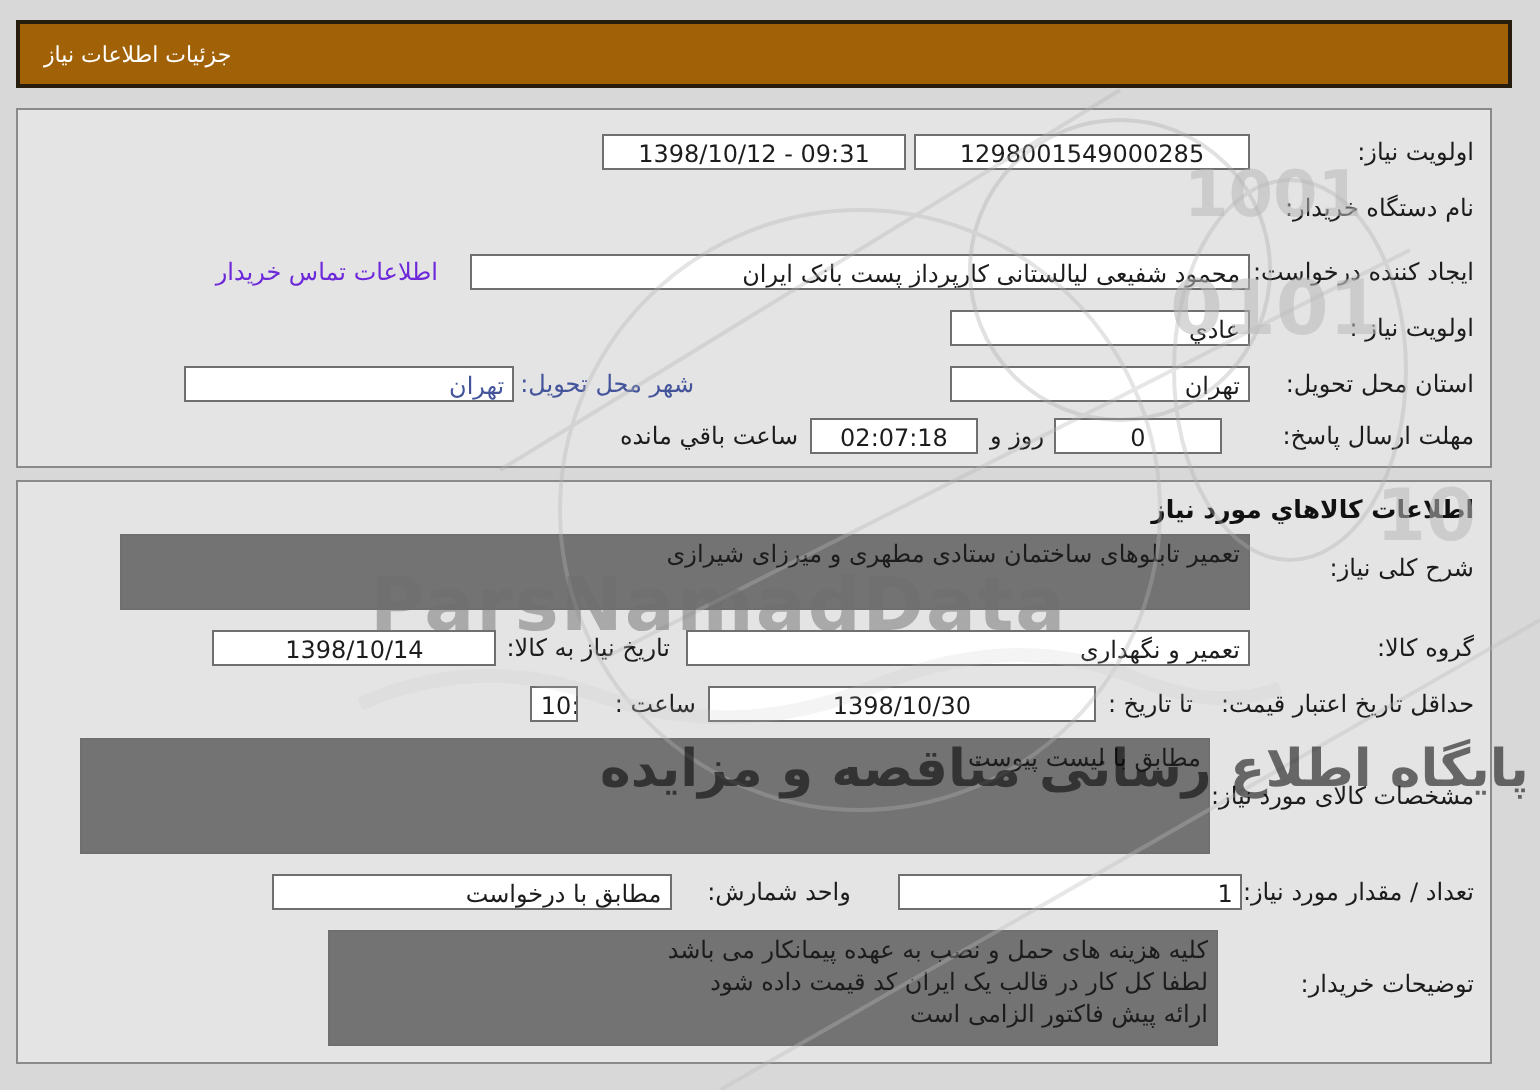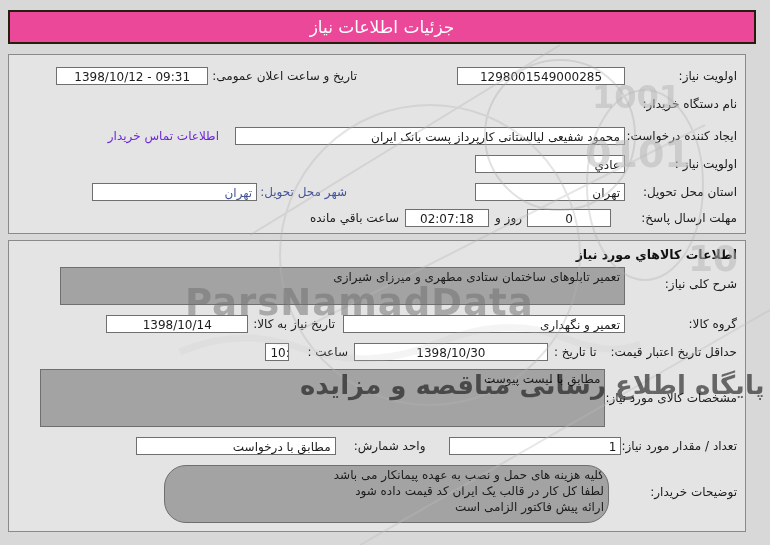--- a/index.html
+++ b/index.html
@@ -1,30 +1,30 @@
 <!DOCTYPE html>
 <html lang="fa"><head>
 <meta charset="utf-8">
 <style>
   html,body{margin:0;padding:0;background:#d8d8d8;}
   .stage{position:relative;width:770px;height:545px;background:#d8d8d8;overflow:hidden;
          font-family:"DejaVu Sans",sans-serif;font-size:12px;color:#1c1c1c;}
-  .titlebar{position:absolute;top:10px;left:8px;right:14px;height:30px;background:#ec4899;
+  .titlebar{position:absolute;top:10px;left:8px;right:14px;height:30px;background:#a16207;
             border:2px solid #261d0e;color:#ffffff;display:flex;align-items:center;
-            justify-content:center;padding:0 12px;font-size:17px;direction:rtl;}
+            justify-content:flex-end;padding:0 12px;font-size:11px;direction:rtl;}
   .panel{position:absolute;left:8px;right:24px;background:#e4e4e4;border:1px solid #8a8a8a;}
   #panel1{top:54px;height:178px;}
   #panel2{top:240px;height:290px;}
   .row{position:absolute;right:8px;left:8px;display:flex;align-items:center;direction:rtl;}
   .rowtop{align-items:flex-start;}
   .lblcol{flex:0 0 112px;white-space:nowrap;overflow:visible;}
   .lbl{white-space:nowrap;}
   .field{background:#ffffff;border:1px solid #6f6f6f;height:18px;line-height:18px;
          padding:0 4px;box-sizing:border-box;overflow:hidden;white-space:nowrap;}
-  .area{background:#a3a3a3;border:1px solid #6f6f6f;padding:1px 4px;box-sizing:border-box;
+  .area{background:#737373;border:1px solid #6f6f6f;padding:1px 4px;box-sizing:border-box;
         overflow:hidden;line-height:16px;white-space:pre-line;}
   .center{text-align:center;direction:ltr;}
   .link{color:#6d28d9;cursor:pointer;white-space:nowrap;}
   .bluelbl{color:#44549b;}
   .panelheader{position:absolute;top:6px;right:8px;font-weight:bold;font-size:12.5px;color:#111;direction:rtl;}
   
   .wm{position:absolute;left:0;top:0;width:770px;height:545px;pointer-events:none;z-index:50;}
   .wm-brand{position:absolute;left:185px;top:281px;font-size:37px;font-weight:bold;
             letter-spacing:1px;color:#6f6f6f;opacity:.5;direction:ltr;font-family:"DejaVu Sans",sans-serif;}
   .wm-tagline{position:absolute;left:300px;top:370px;font-size:26px;font-weight:bold;
@@ -40,21 +40,20 @@
 
   <div class="titlebar">
     <span>جزئیات اطلاعات نیاز</span>
   </div>
 
   <div class="panel" id="panel1">
 
     <div class="row" style="top:12px;">
       <span class="lblcol">اولویت نیاز:</span>
       <div class="field center" style="width:168px;">1298001549000285</div>
-      <span class="lbl" style="margin-right:100px;">تاریخ و ساعت اعلان عمومی:</span>
       <div class="field center" style="width:152px;margin-right:4px;">1398/10/12 - 09:31</div>
     </div>
 
     <div class="row" style="top:42px;">
       <span class="lblcol">نام دستگاه خریدار:</span>
     </div>
 
     <div class="row" style="top:72px;">
       <span class="lblcol">ایجاد کننده درخواست:</span>
       <div class="field" style="width:390px;">محمود شفیعی لیالستانی کارپرداز پست بانک ایران</div>
@@ -112,21 +111,21 @@
 
     <div class="row" style="top:196px;">
       <span class="lblcol">تعداد / مقدار مورد نیاز:</span>
       <div class="field" style="width:172px;">1</div>
       <span class="lbl" style="margin-right:24px;">واحد شمارش:</span>
       <div class="field" style="width:200px;margin-right:18px;">مطابق با درخواست</div>
     </div>
 
     <div class="row rowtop" style="top:224px;">
       <span class="lblcol" style="padding-top:20px;">توضیحات خریدار:</span>
-      <div class="area" style="width:445px;height:58px;margin-right:16px;border-radius:22px;">کلیه هزینه های حمل و نصب به عهده پیمانکار می باشد
+      <div class="area" style="width:445px;height:58px;margin-right:16px;">کلیه هزینه های حمل و نصب به عهده پیمانکار می باشد
 لطفا کل کار در قالب یک ایران کد قیمت داده شود
 ارائه پیش فاکتور الزامی است</div>
     </div>
   </div>
 
   <div class="wm">
     <svg width="770" height="545" style="position:absolute;left:0;top:0;opacity:.35;">
       <circle cx="560" cy="135" r="75" fill="none" stroke="#aaaaaa" stroke-width="2"></circle>
       <circle cx="430" cy="255" r="150" fill="none" stroke="#b4b4b4" stroke-width="2"></circle>
       <ellipse cx="645" cy="185" rx="58" ry="95" fill="none" stroke="#b0b0b0" stroke-width="2"></ellipse>

